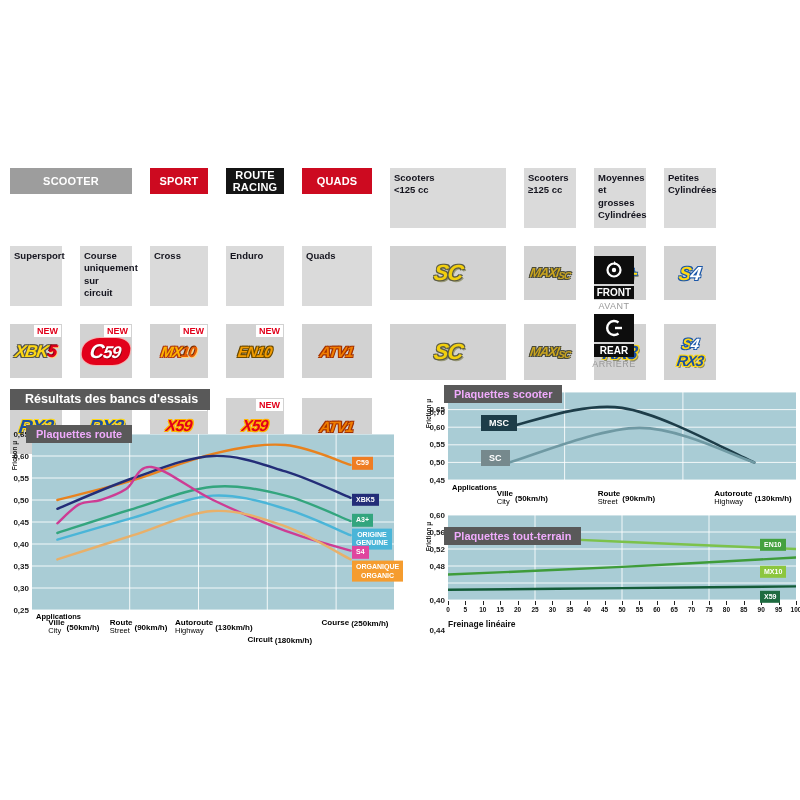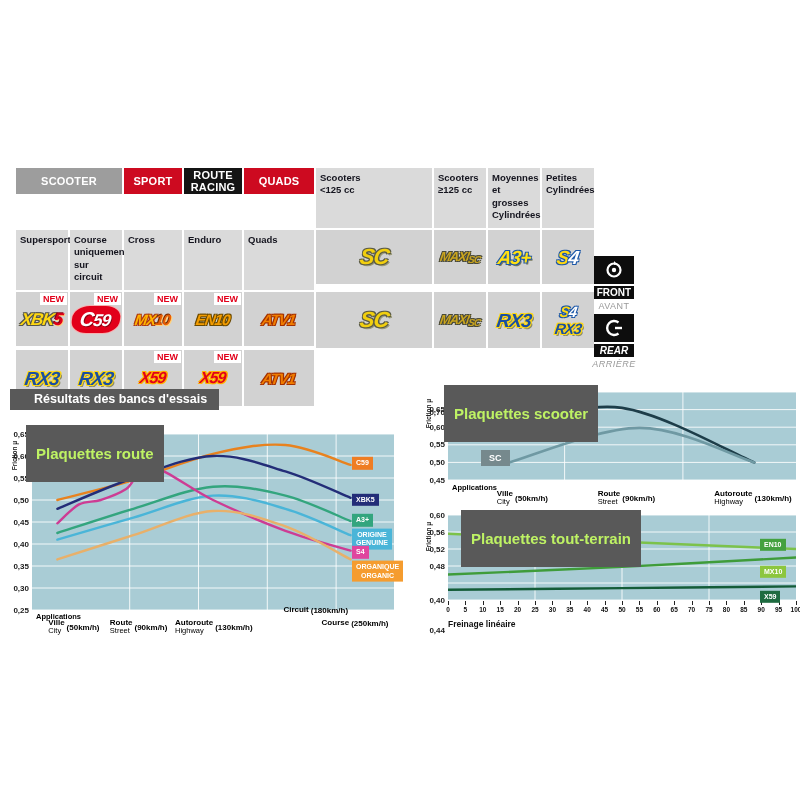--- a/index.html
+++ b/index.html
@@ -1,22 +1,22 @@
 <!DOCTYPE html>
 <html><head>
 <meta charset="utf-8">
 <style>
   html,body{margin:0;padding:0;background:#fff;}
   .page{position:relative;width:800px;height:800px;background:#fff;overflow:hidden;
         font-family:"Liberation Sans",sans-serif;color:#111;}
 
   
-  #prod-table{position:absolute;left:16px;top:168px;width:580px;
+  #prod-table{position:absolute;left:10px;top:168px;width:580px;
     display:grid;grid-template-columns:52px 52px 58px 58px 70px 116px 52px 52px 52px;
-    grid-auto-rows:auto;gap:2px;background:#fff;}
+    grid-auto-rows:auto;gap:18px;background:#fff;}
   #prod-table .th{height:26px;display:flex;align-items:center;justify-content:center;
     color:#fff;font-weight:bold;font-size:11px;letter-spacing:.2px;text-align:center;}
   #prod-table .sub{height:60px;background:#dadada;font-weight:bold;font-size:9.5px;
     color:#14141e;padding:4px 3px 0 4px;line-height:1.3;white-space:pre-line;box-sizing:border-box;}
   #prod-table .cell{background:#d2d2d2;position:relative;display:flex;flex-direction:column;
     align-items:center;justify-content:center;box-sizing:border-box;}
   #prod-table .r1{height:54px;} #prod-table .r2{height:56px;}
   .new{position:absolute;top:1px;right:1px;background:#fff;color:#e2001a;font-weight:bold;
     font-size:9px;padding:0 3px;line-height:12px;font-style:normal;}
 
@@ -55,31 +55,31 @@
   
   .side-block{position:absolute;left:592px;width:44px;text-align:center;}
   .side-icon-box{width:40px;height:28px;background:#0d0d0d;margin:0 auto;
     display:flex;align-items:center;justify-content:center;}
   .side-label{width:40px;margin:2px auto 0;background:#0d0d0d;color:#fff;
     font-weight:bold;font-size:10px;padding:1px 0;}
   .side-sub{width:44px;margin:2px auto 0;color:#999;font-size:9px;letter-spacing:.5px;}
 
   
   .section-title{position:absolute;left:10px;top:389px;background:#595959;color:#fff;
-    font-weight:bold;font-size:12.5px;padding:3px 12px 4px 24px;}
+    font-weight:bold;font-size:12.5px;padding:3px 12px 4px 15px;}
   .chart{position:absolute;}
   #chart-route{left:8px;top:424px;width:396px;height:212px;}
   #chart-scooter{left:418px;top:384px;width:382px;height:122px;}
   #chart-terrain{left:418px;top:507px;width:382px;height:128px;}
   .chart svg.plot{position:absolute;}
-  .chart-header{position:absolute;background:#595959;color:#bef264;font-weight:bold;
-    font-size:15px;padding:20px 10px;z-index:5;white-space:nowrap;}
+  .chart-header{position:absolute;background:#595959;color:#f0abfc;font-weight:bold;
+    font-size:11px;padding:3px 10px;z-index:5;white-space:nowrap;}
   #chart-route .chart-header{left:18px;top:1px;}
   #chart-scooter .chart-header{left:26px;top:1px;}
-  #chart-terrain .chart-header{left:26px;top:3px;margin-left:17px;}
+  #chart-terrain .chart-header{left:26px;top:20px;}
   .ylab{position:absolute;width:42px;text-align:center;font-size:6.5px;font-weight:bold;
     transform:rotate(-90deg);color:#222;}
   #chart-route .ylab{left:-15px;top:28px;}
   #chart-scooter .ylab{left:-11px;top:26px;}
   #chart-terrain .ylab{left:-11px;top:26px;}
   .ytick{position:absolute;left:0;text-align:right;font-size:8px;font-weight:bold;color:#1a1a1a;}
   .tag{position:absolute;color:#fff;font-weight:bold;font-size:7px;line-height:1.2;
     padding:2px 4px;text-align:center;transform:translateY(-50%);white-space:nowrap;z-index:4;}
   .ilab{position:absolute;color:#fff;font-weight:bold;font-size:9px;padding:3px 8px;
     transform:translateY(-50%);z-index:4;}
@@ -187,21 +187,21 @@
       <svg width="22" height="20" viewBox="0 0 22 20">
         <circle cx="11" cy="10" r="6.5" fill="none" stroke="#fff" stroke-width="2.2"></circle>
         <circle cx="11" cy="10" r="2.2" fill="#fff"></circle>
         <path d="M11 1 L14 4 L11 5 Z" fill="#fff"></path>
       </svg>
     </div>
     <div class="side-label">FRONT</div>
     <div class="side-sub">AVANT</div>
   </div>
 
-  <div class="side-block" style="top:314px;font-style:italic;">
+  <div class="side-block" style="top:314px;">
     <div class="side-icon-box">
       <svg width="22" height="20" viewBox="0 0 22 20">
         <path d="M15.5 4.5 A7 7 0 1 0 15.5 15.5" fill="none" stroke="#fff" stroke-width="2.4"></path>
         <rect x="12" y="8.8" width="7" height="2.4" fill="#fff"></rect>
       </svg>
     </div>
     <div class="side-label">REAR</div>
     <div class="side-sub">ARRIÈRE</div>
   </div>
 
@@ -276,21 +276,21 @@
         </span>
         <span class="speed">(90km/h)</span>
       </div>
       <div class="cat" style="left: 166.99px; top: 195px;">
         <span class="names">
           <span class="fr">Autoroute</span>
           <span class="en">Highway</span>
         </span>
         <span class="speed">(130km/h)</span>
       </div>
-      <div class="cat" style="left: 239.39px; top: 182px; margin-left: 36px;">
+      <div class="cat" style="left: 239.39px; top: 212px;">
         <span class="names">
           <span class="fr">Circuit</span>
         </span>
         <span class="speed">(180km/h)</span>
       </div>
       <div class="cat" style="left: 313.6px; top: 195px;">
         <span class="names">
           <span class="fr">Course</span>
         </span>
         <span class="speed">(250km/h)</span>

